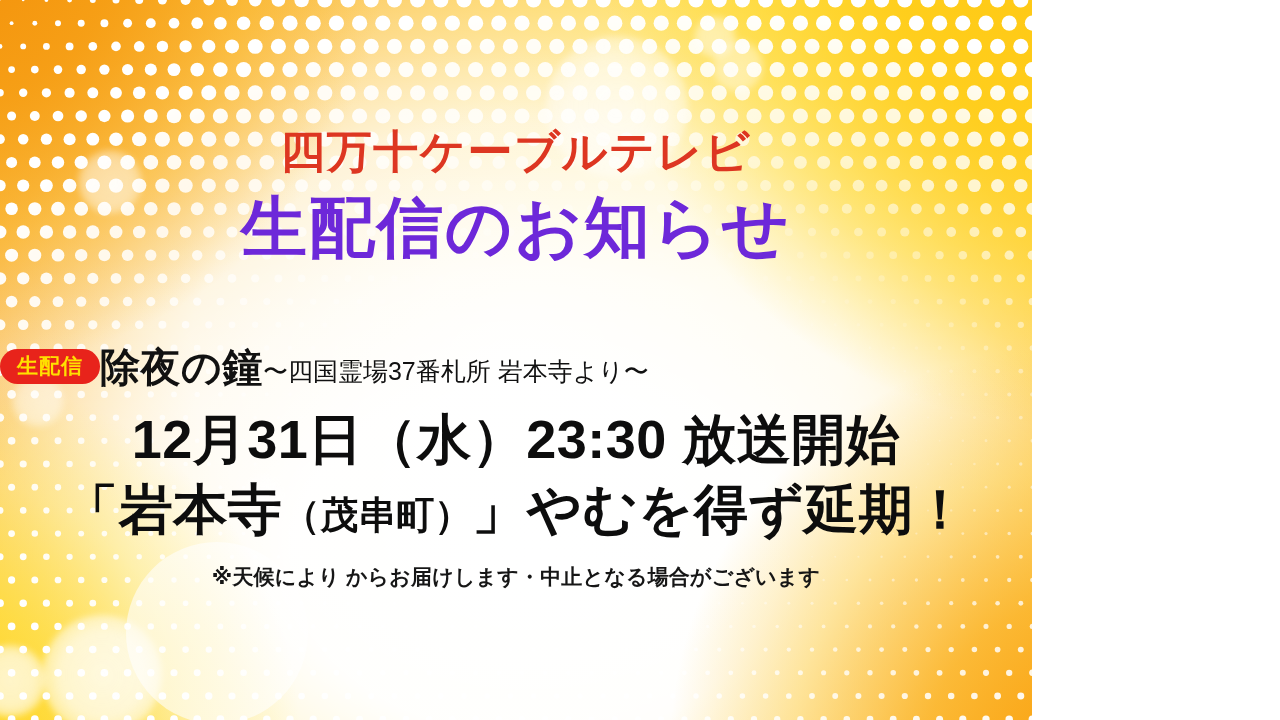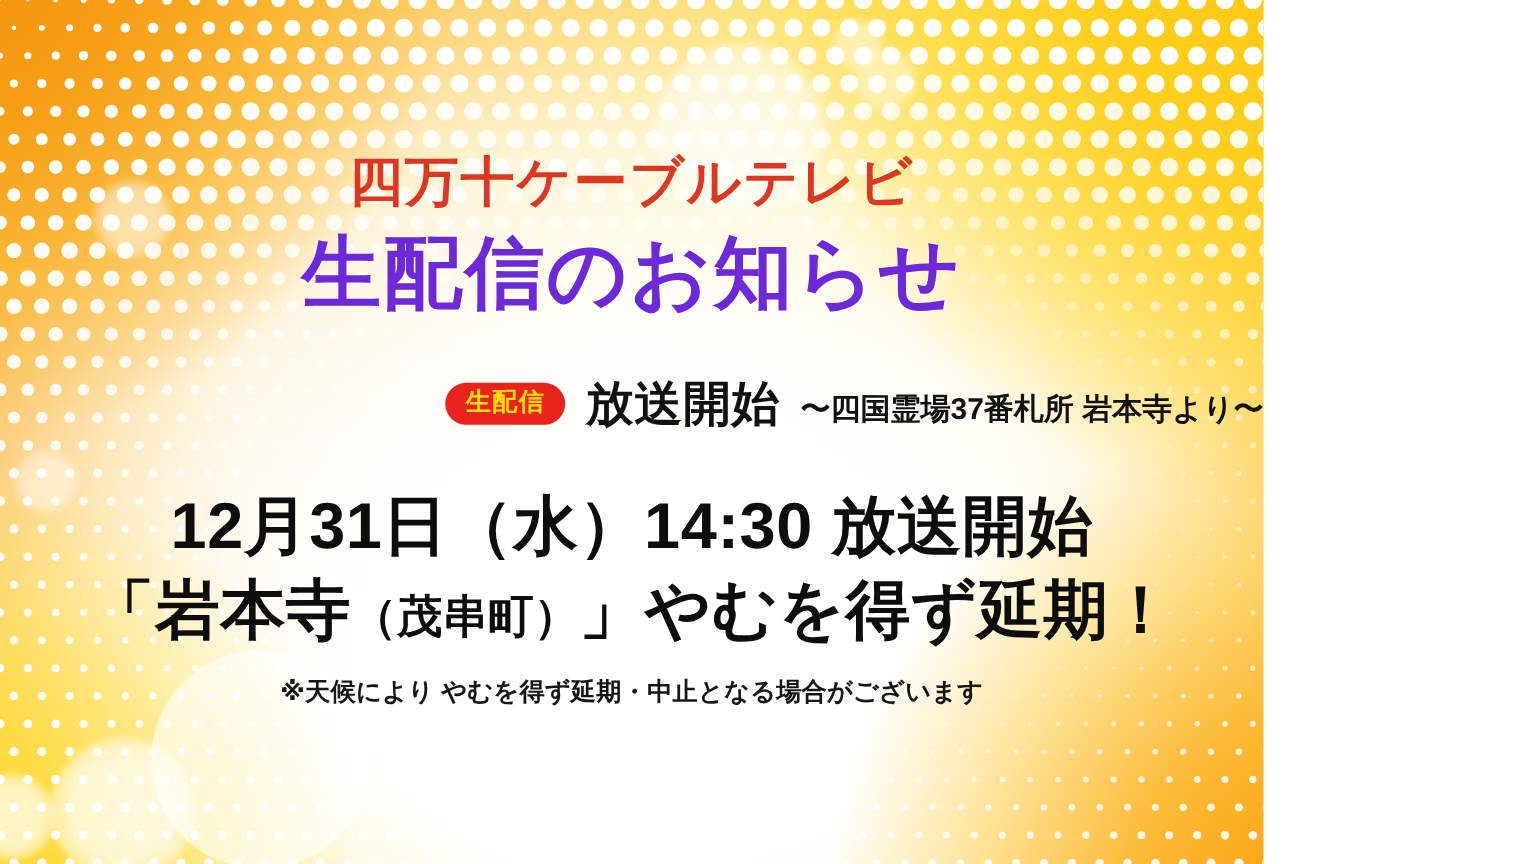--- a/index.html
+++ b/index.html
@@ -12,21 +12,20 @@
     font-family: "Liberation Sans", "DejaVu Sans", sans-serif;
   }
 
   
   #stage {
     position: relative;
     width: 1032px;
     height: 720px;
     overflow: hidden;
     background: #ffffff;
-    padding-left: 21px;
   }
 
   
   .bg-layer {
     position: absolute;
     inset: 0;
     pointer-events: none;
   }
 
   
@@ -144,26 +143,25 @@
     line-height: 1;
     font-weight: 700;
     letter-spacing: 2px;
     color: #6d28d9;
     white-space: nowrap;
   }
 
   
   .program-row {
     position: absolute;
-    top: 316px;
+    top: 346px;
     left: 0; right: 0;
     display: flex;
     align-items: center;
-    justify-content: flex-end;
-    gap: 17px;
+    justify-content: flex-start;
     white-space: nowrap;
   }
 
   .live-badge {
     display: inline-flex;
     align-items: center;
     justify-content: center;
     background: #e8231b;
     color: #ffe000;
     font-size: 21px;
@@ -180,21 +178,21 @@
     font-weight: 700;
     letter-spacing: 0.5px;
     color: #111111;
     line-height: 1;
     position: relative;
     top: 1px;
   }
 
   .program-sub {
     font-size: 25px;
-    font-weight: 700;
+    font-weight: 400;
     letter-spacing: 0px;
     color: #111111;
     line-height: 1;
     position: relative;
     top: 5px;
   }
 
   
   .info-line {
     position: absolute;
@@ -2073,26 +2071,26 @@
   <div class="bokeh soft" style="left:1140px;top:176px;  width:34px;  height:34px;  opacity:.5;"></div>
 
   <div id="content">
 
     <div class="ttl-line-1">四万十ケーブルテレビ</div>
 
     <div class="ttl-line-2">生配信のお知らせ</div>
 
     <div class="program-row">
       <span class="live-badge">生配信</span>
-      <span class="program-title">放送開始</span>
+      <span class="program-title">除夜の鐘</span>
       <span class="program-sub">〜四国霊場37番札所 岩本寺より〜</span>
     </div>
 
-    <div class="info-line info-line-1">12月31日（水）14:30 放送開始</div>
+    <div class="info-line info-line-1">12月31日（水）23:30 放送開始</div>
 
     <div class="info-line info-line-2">
       <span>「岩本寺</span><span class="sm">（茂串町）</span><span>」やむを得ず延期！</span>
     </div>
 
-    <div class="note">※天候により やむを得ず延期・中止となる場合がございます</div>
+    <div class="note">※天候により からお届けします・中止となる場合がございます</div>
 
   </div>
 </div>
 
 </body></html>

